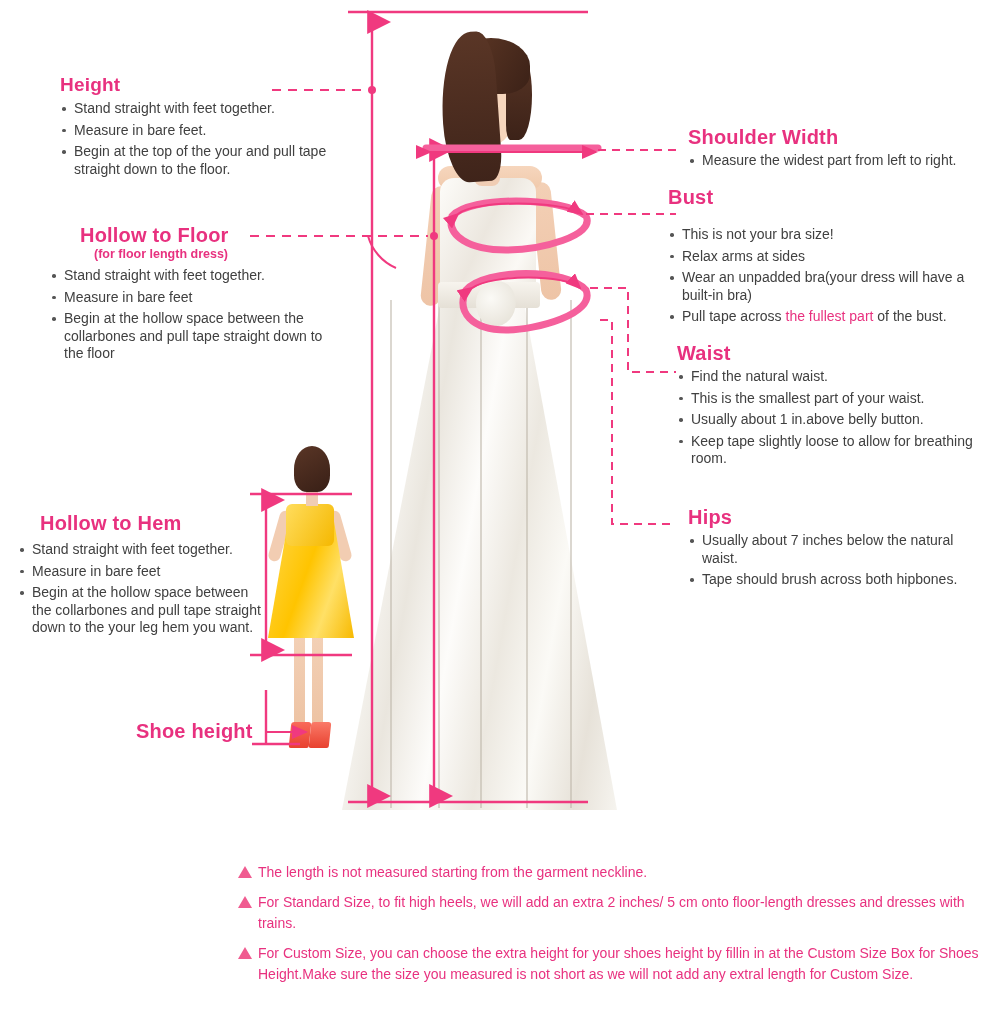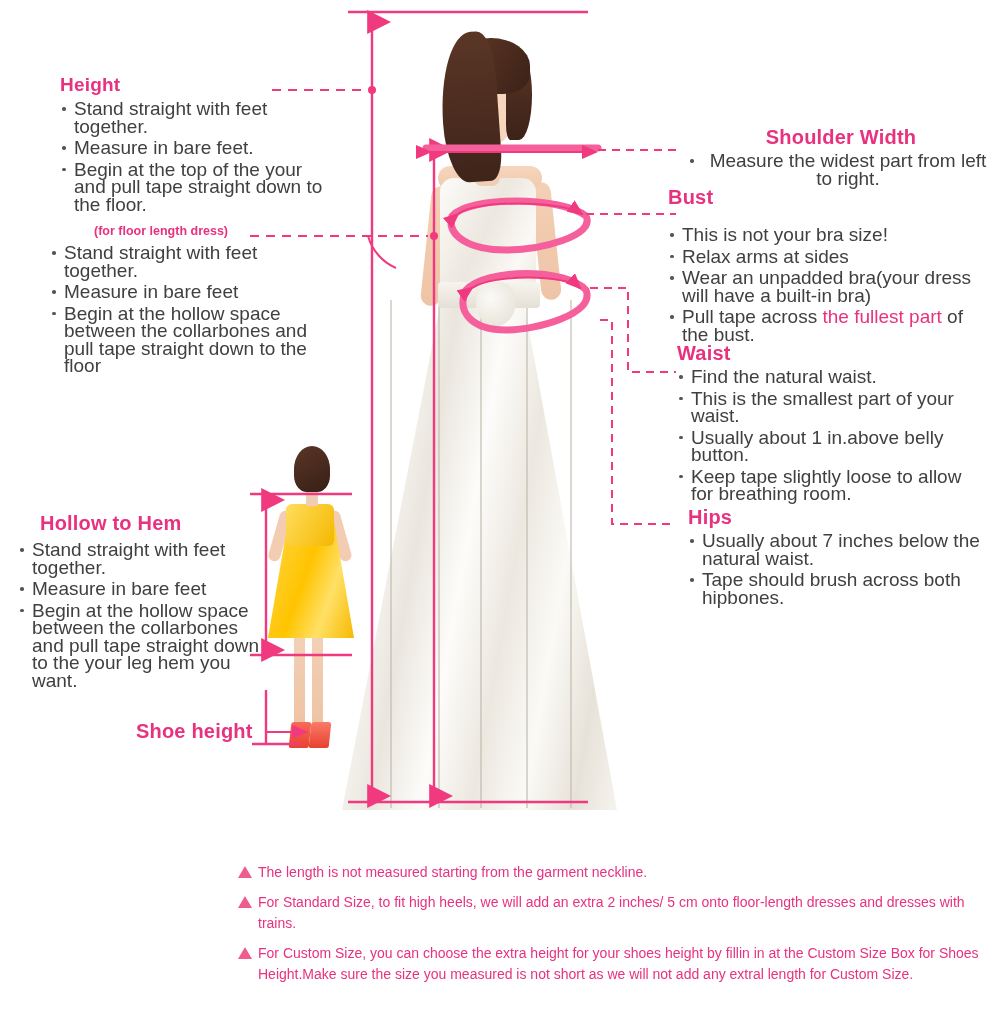--- a/index.html
+++ b/index.html
@@ -198,21 +198,21 @@
     font-weight: bold;
     color: #e8317f;
   }
   ul.bul {
     list-style: none;
     margin: 4px 0 0 0;
     padding: 0;
   }
   ul.bul li {
     position: relative;
-    font-size: 19px;
+    font-size: 14px;
     line-height: 17.5px;
     color: #404040;
     margin-bottom: 4px;
     padding-left: 14px;
   }
   ul.bul li:before {
     content: "";
     position: absolute;
     left: 2px; top: 7px;
     width: 3.5px; height: 3.5px;
@@ -341,20 +341,21 @@
   <div class="tb" style="left:60px; top:74px; width:270px;">
     <div class="hdr">Height</div>
     <ul class="bul">
       <li>Stand straight with feet together.</li>
       <li>Measure in bare feet.</li>
       <li>Begin at the top of the your and pull tape straight down to the floor.</li>
     </ul>
   </div>
 
   <div class="tb" style="left:42px; top:224px; width:290px;">
+    <div class="hdr big" style="padding-left:38px;">Hollow to Floor</div>
     <div class="sub" style="padding-left:52px;">(for floor length dress)</div>
     <ul class="bul" style="margin-top:6px; padding-left:8px;">
       <li>Stand straight with feet together.</li>
       <li>Measure in bare feet</li>
       <li>Begin at the hollow space between the collarbones and pull tape straight down to the floor</li>
     </ul>
   </div>
 
   <div class="tb" style="left:18px; top:512px; width:250px;">
     <div class="hdr big" style="padding-left:22px;">Hollow to Hem</div>
@@ -362,21 +363,21 @@
       <li>Stand straight with feet together.</li>
       <li>Measure in bare feet</li>
       <li>Begin at the hollow space between the collarbones and pull tape straight down to the your leg hem  you want.</li>
     </ul>
   </div>
 
   <div class="tb" style="left:136px; top:720px;">
     <div class="hdr big">Shoe height</div>
   </div>
 
-  <div class="tb" style="left:688px; top:126px; width:306px;text-align:center;">
+  <div class="tb" style="left:688px; top:126px; width:306px;">
     <div class="hdr big">Shoulder Width</div>
     <ul class="bul" style="margin-top:3px;">
       <li>Measure the widest part from left to right.</li>
     </ul>
   </div>
 
   <div class="tb" style="left:668px; top:186px; width:308px;">
     <div class="hdr big">Bust</div>
     <ul class="bul" style="margin-top:17px;">
       <li>This is not your bra size!</li>

